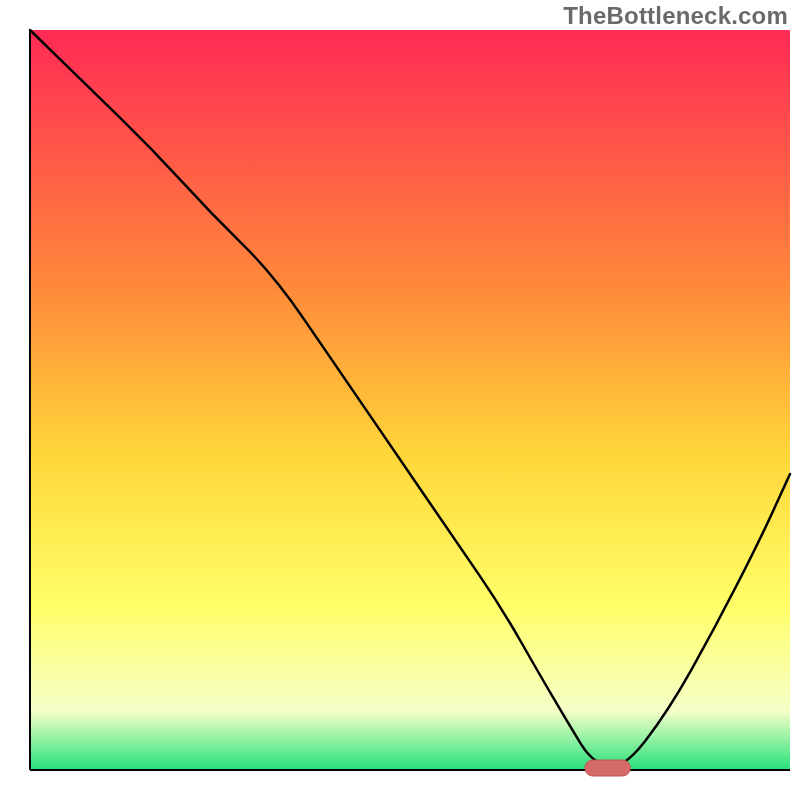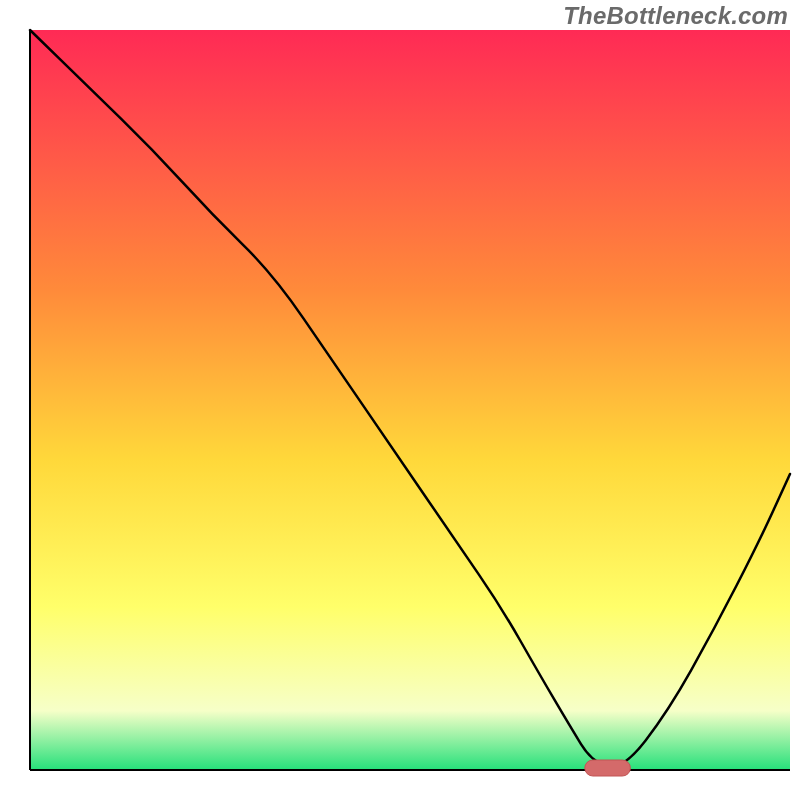--- a/index.html
+++ b/index.html
@@ -16,21 +16,20 @@
     height: 800px;
   }
   .watermark {
     position: absolute;
     top: 2px;
     right: 12px;
     font-size: 24px;
     font-weight: bold;
     color: #6a6a6a;
     letter-spacing: 0.2px;
-    font-style: italic;
   }
   svg.chart {
     display: block;
   }
 </style>
 </head>
 <body>
 
 <div class="container">
   <div class="watermark">TheBottleneck.com</div>

